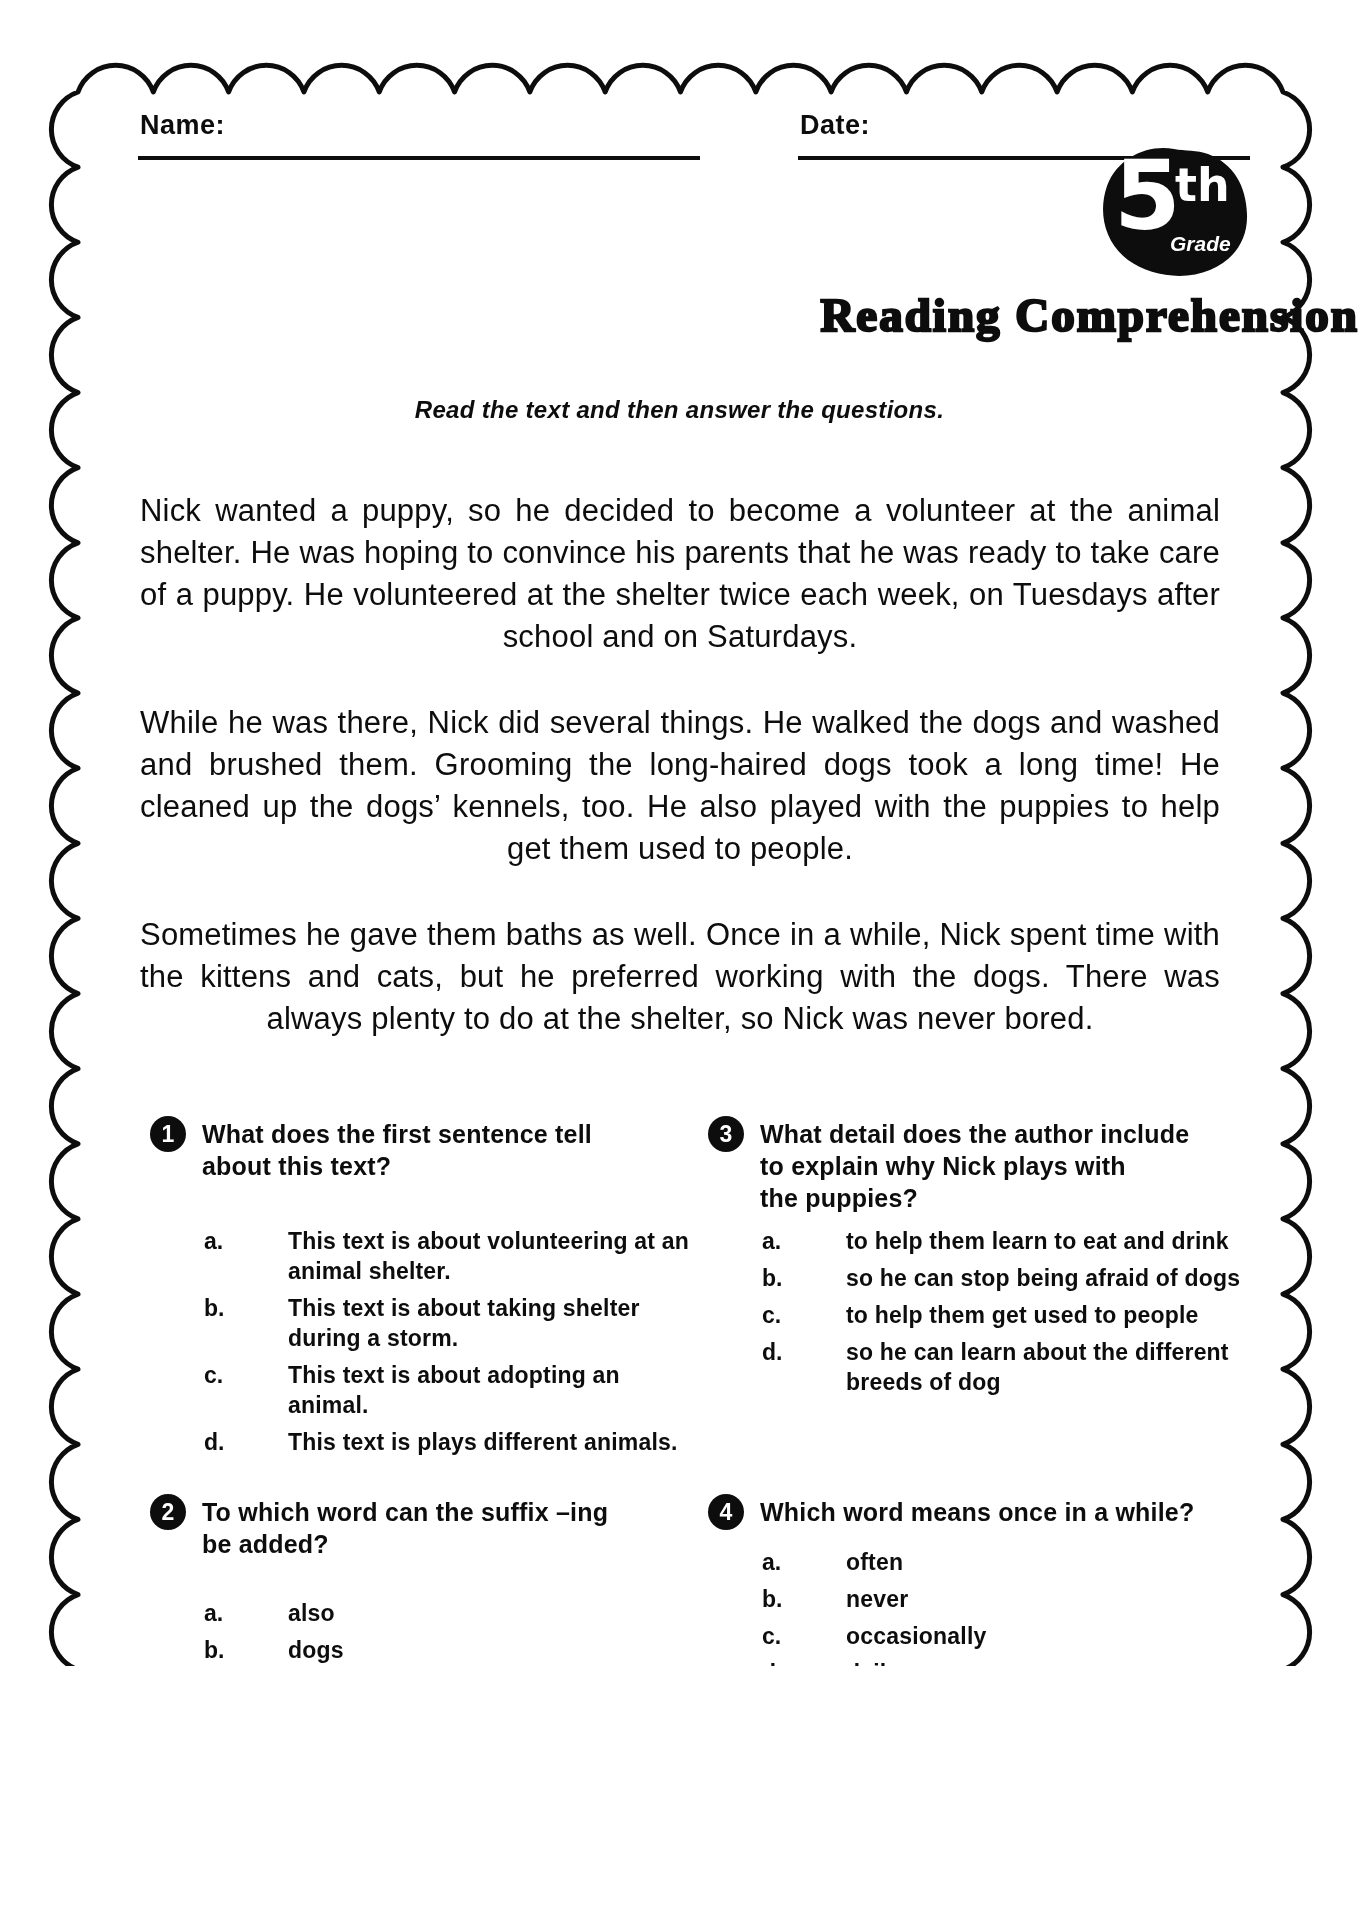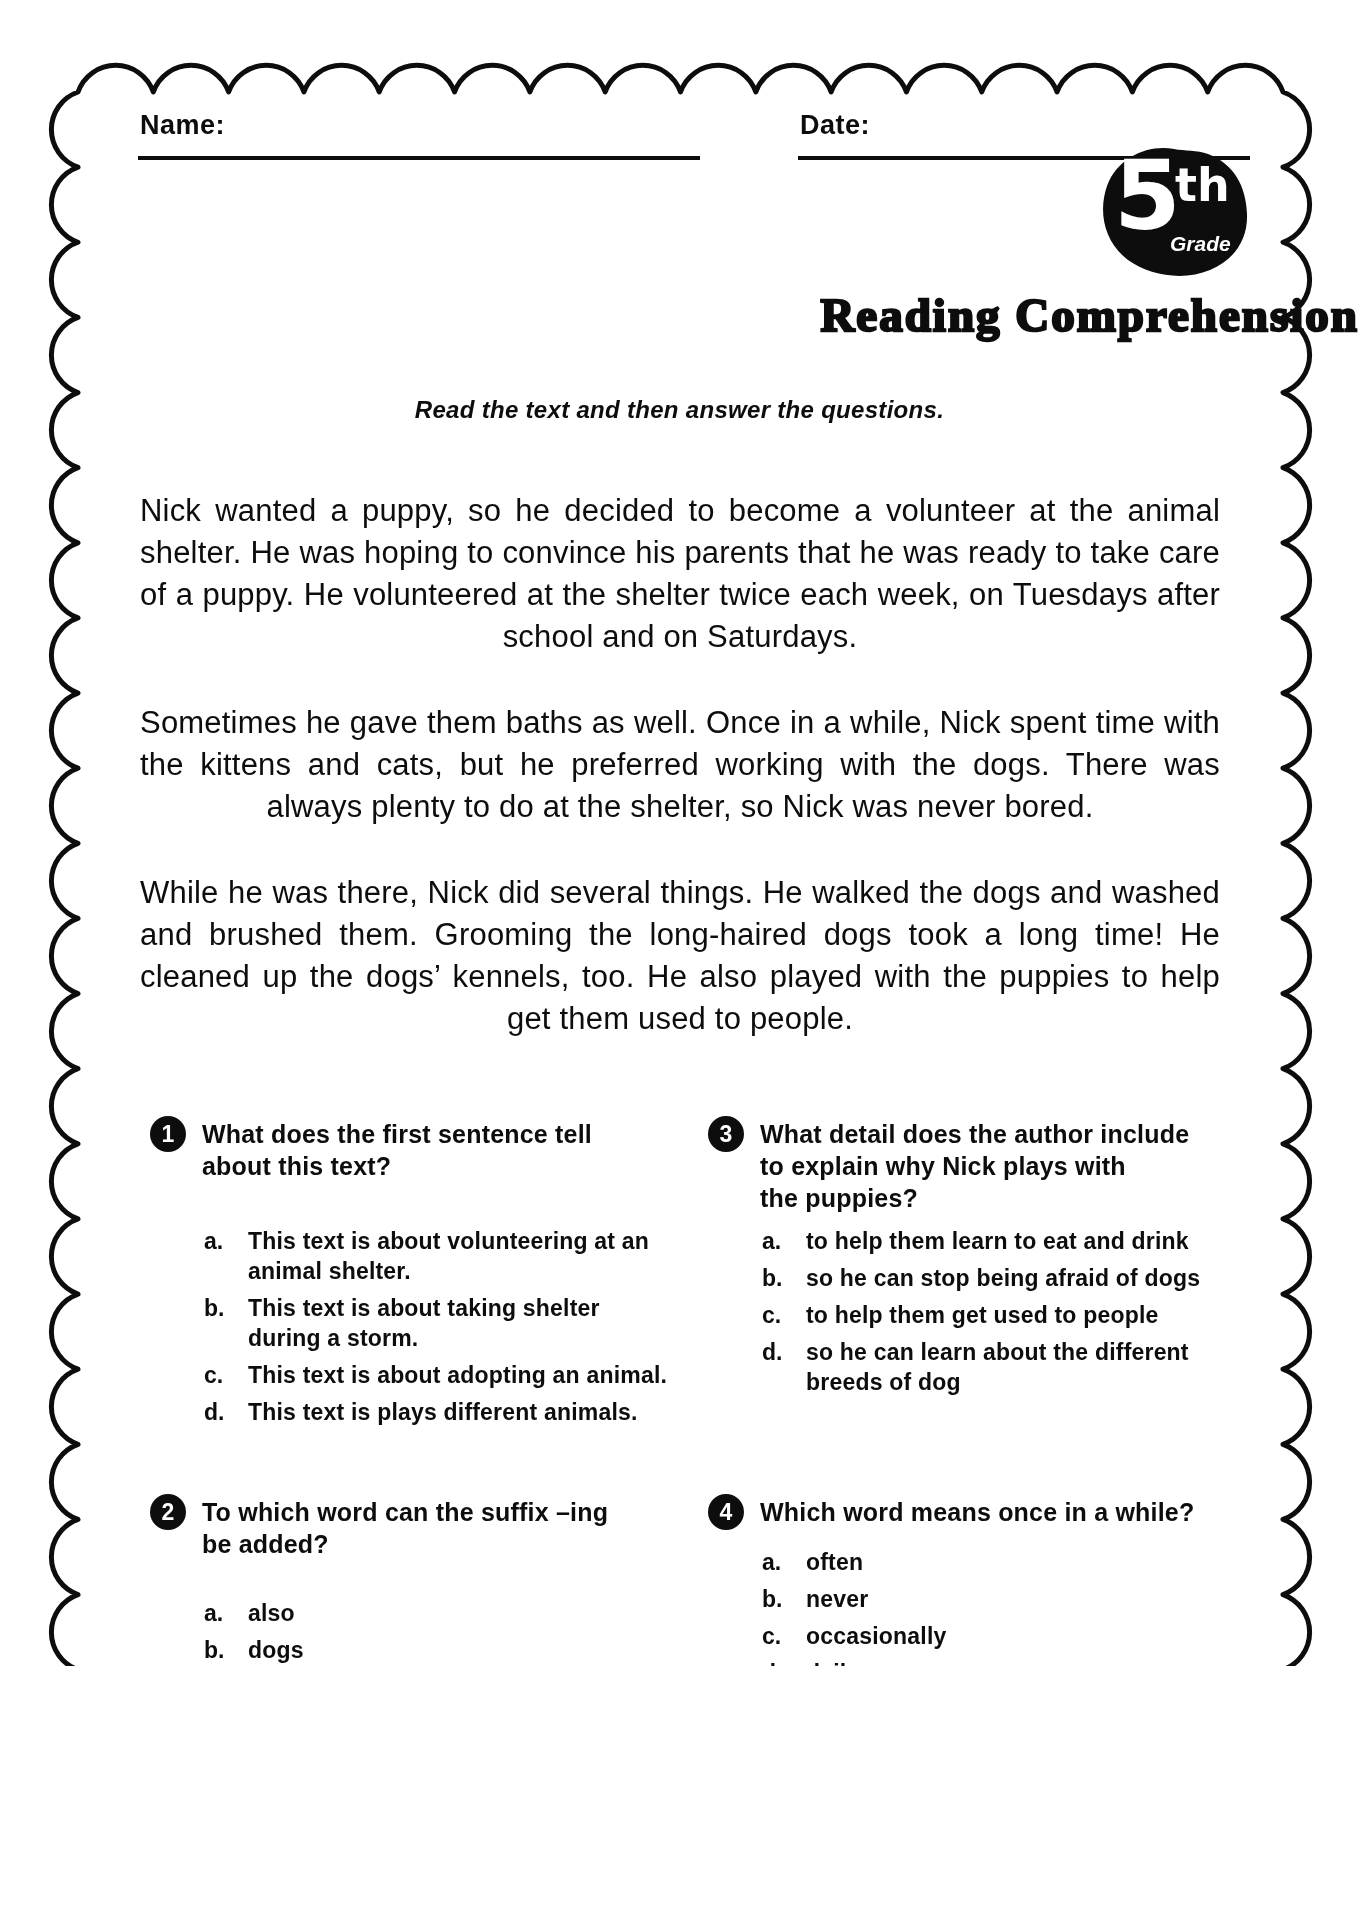--- a/index.html
+++ b/index.html
@@ -87,21 +87,21 @@
   }
   .opts{margin-left:54px;}
   .q1 .opts{margin-top:44px;}
   .q2 .opts{margin-top:38px;}
   .q3 .opts{margin-top:12px;}
   .q4 .opts{margin-top:17px;}
   .opt{display:flex;align-items:flex-start;margin-bottom:7px;}
   .opt .letter{flex:0 0 44px;font-size:23px;font-weight:700;line-height:30px;}
   .opt .otext{
     font-size:23px;font-weight:700;line-height:30px;
-    white-space:pre-line;letter-spacing:.2px;
+    white-space:pre-line;letter-spacing:.2px;margin-left:40px;
   }
 </style>
 </head>
 <body>
 
 <div class="page">
 
   <svg class="border-svg" viewBox="0 0 1359 1921" xmlns="http://www.w3.org/2000/svg">
     <path id="scallop-path" d="M 78 92 A 39.915625 39.915625 0 0 1 153.3125 92 A 39.915625 39.915625 0 0 1 228.625 92 A 39.915625 39.915625 0 0 1 303.9375 92 A 39.915625 39.915625 0 0 1 379.25 92 A 39.915625 39.915625 0 0 1 454.5625 92 A 39.915625 39.915625 0 0 1 529.875 92 A 39.915625 39.915625 0 0 1 605.1875 92 A 39.915625 39.915625 0 0 1 680.5 92 A 39.915625 39.915625 0 0 1 755.8125 92 A 39.915625 39.915625 0 0 1 831.125 92 A 39.915625 39.915625 0 0 1 906.4375 92 A 39.915625 39.915625 0 0 1 981.75 92 A 39.915625 39.915625 0 0 1 1057.0625 92 A 39.915625 39.915625 0 0 1 1132.375 92 A 39.915625 39.915625 0 0 1 1207.6875 92 A 39.915625 39.915625 0 0 1 1283 92 A 39.819130434782615 39.819130434782615 0 0 1 1283 167.1304347826087 A 39.819130434782615 39.819130434782615 0 0 1 1283 242.2608695652174 A 39.819130434782615 39.819130434782615 0 0 1 1283 317.3913043478261 A 39.819130434782615 39.819130434782615 0 0 1 1283 392.5217391304348 A 39.819130434782615 39.819130434782615 0 0 1 1283 467.6521739130435 A 39.819130434782615 39.819130434782615 0 0 1 1283 542.7826086956522 A 39.819130434782615 39.819130434782615 0 0 1 1283 617.9130434782609 A 39.819130434782615 39.819130434782615 0 0 1 1283 693.0434782608696 A 39.819130434782615 39.819130434782615 0 0 1 1283 768.1739130434784 A 39.819130434782615 39.819130434782615 0 0 1 1283 843.304347826087 A 39.819130434782615 39.819130434782615 0 0 1 1283 918.4347826086957 A 39.819130434782615 39.819130434782615 0 0 1 1283 993.5652173913045 A 39.819130434782615 39.819130434782615 0 0 1 1283 1068.695652173913 A 39.819130434782615 39.819130434782615 0 0 1 1283 1143.8260869565217 A 39.819130434782615 39.819130434782615 0 0 1 1283 1218.9565217391305 A 39.819130434782615 39.819130434782615 0 0 1 1283 1294.0869565217392 A 39.819130434782615 39.819130434782615 0 0 1 1283 1369.217391304348 A 39.819130434782615 39.819130434782615 0 0 1 1283 1444.3478260869567 A 39.819130434782615 39.819130434782615 0 0 1 1283 1519.4782608695652 A 39.819130434782615 39.819130434782615 0 0 1 1283 1594.608695652174 A 39.819130434782615 39.819130434782615 0 0 1 1283 1669.7391304347827 A 39.819130434782615 39.819130434782615 0 0 1 1283 1744.8695652173915 A 39.819130434782615 39.819130434782615 0 0 1 1283 1820.0000000000002 A 39.915625 39.915625 0 0 1 1207.6875 1820 A 39.915625 39.915625 0 0 1 1132.375 1820 A 39.915625 39.915625 0 0 1 1057.0625 1820 A 39.915625 39.915625 0 0 1 981.75 1820 A 39.915625 39.915625 0 0 1 906.4375 1820 A 39.915625 39.915625 0 0 1 831.125 1820 A 39.915625 39.915625 0 0 1 755.8125 1820 A 39.915625 39.915625 0 0 1 680.5 1820 A 39.915625 39.915625 0 0 1 605.1875 1820 A 39.915625 39.915625 0 0 1 529.875 1820 A 39.915625 39.915625 0 0 1 454.5625 1820 A 39.915625 39.915625 0 0 1 379.25 1820 A 39.915625 39.915625 0 0 1 303.9375 1820 A 39.915625 39.915625 0 0 1 228.625 1820 A 39.915625 39.915625 0 0 1 153.3125 1820 A 39.915625 39.915625 0 0 1 78 1820 A 39.819130434782615 39.819130434782615 0 0 1 78 1744.8695652173913 A 39.819130434782615 39.819130434782615 0 0 1 78 1669.7391304347825 A 39.819130434782615 39.819130434782615 0 0 1 78 1594.608695652174 A 39.819130434782615 39.819130434782615 0 0 1 78 1519.4782608695652 A 39.819130434782615 39.819130434782615 0 0 1 78 1444.3478260869565 A 39.819130434782615 39.819130434782615 0 0 1 78 1369.2173913043478 A 39.819130434782615 39.819130434782615 0 0 1 78 1294.086956521739 A 39.819130434782615 39.819130434782615 0 0 1 78 1218.9565217391305 A 39.819130434782615 39.819130434782615 0 0 1 78 1143.8260869565215 A 39.819130434782615 39.819130434782615 0 0 1 78 1068.695652173913 A 39.819130434782615 39.819130434782615 0 0 1 78 993.5652173913043 A 39.819130434782615 39.819130434782615 0 0 1 78 918.4347826086955 A 39.819130434782615 39.819130434782615 0 0 1 78 843.3043478260869 A 39.819130434782615 39.819130434782615 0 0 1 78 768.1739130434783 A 39.819130434782615 39.819130434782615 0 0 1 78 693.0434782608695 A 39.819130434782615 39.819130434782615 0 0 1 78 617.9130434782608 A 39.819130434782615 39.819130434782615 0 0 1 78 542.782608695652 A 39.819130434782615 39.819130434782615 0 0 1 78 467.65217391304327 A 39.819130434782615 39.819130434782615 0 0 1 78 392.52173913043475 A 39.819130434782615 39.819130434782615 0 0 1 78 317.391304347826 A 39.819130434782615 39.819130434782615 0 0 1 78 242.26086956521726 A 39.819130434782615 39.819130434782615 0 0 1 78 167.13043478260852 A 39.819130434782615 39.819130434782615 0 0 1 78 91.99999999999977 Z" fill="none" stroke="#0d0d0d" stroke-width="5" stroke-linejoin="round" stroke-linecap="round"></path>
   </svg>
@@ -125,22 +125,22 @@
     <span class="b5">5</span>
     <span class="bth">th</span>
     <span class="bgrade">Grade</span>
   </div>
 
   <h1 class="title">Reading Comprehension</h1>
   <div class="subtitle">Read the text and then answer the questions.</div>
 
   <div class="passage">
     <p>Nick wanted a puppy, so he decided to become a volunteer at the animal shelter. He was hoping to convince his parents that he was ready to take care of a puppy. He volunteered at the shelter twice each week, on Tuesdays after school and on Saturdays.</p>
+    <p>While he was there, Nick did several things. He walked the dogs and washed and brushed them. Grooming the long-haired dogs took a long time! He cleaned up the dogs’ kennels, too. He also played with the puppies to help get them used to people.</p>
     <p>Sometimes he gave them baths as well. Once in a while, Nick spent time with the kittens and cats, but he preferred working with the dogs. There was always plenty to do at the shelter, so Nick was never bored.</p>
-    <p>While he was there, Nick did several things. He walked the dogs and washed and brushed them. Grooming the long-haired dogs took a long time! He cleaned up the dogs’ kennels, too. He also played with the puppies to help get them used to people.</p>
   </div>
 
   <section class="question q1">
     <div class="qhead">
       <span class="qnum">1</span>
       <div class="qtext">What does the first sentence tell
 about this text?</div>
     </div>
     <div class="opts">
       <div class="opt">

